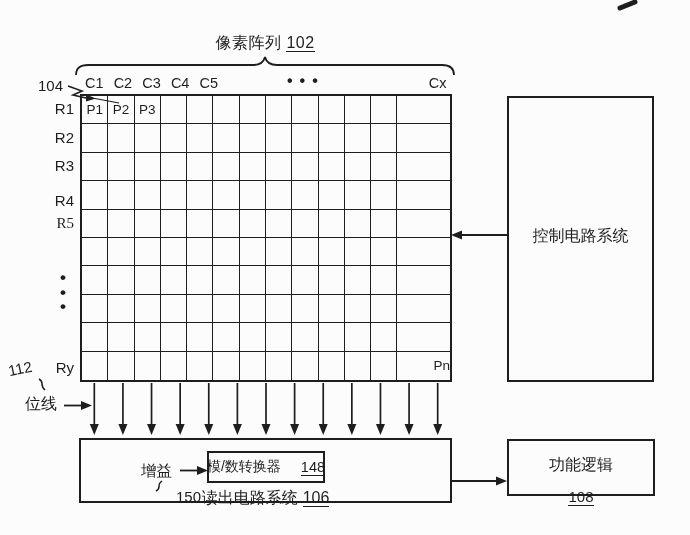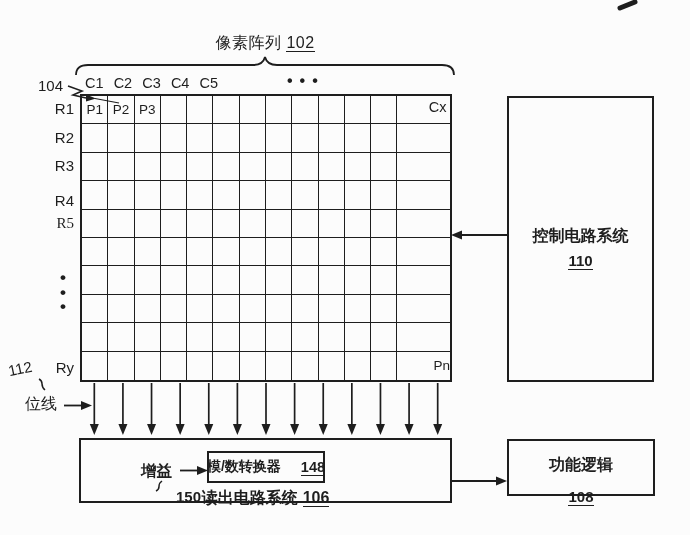--- a/index.html
+++ b/index.html
@@ -32,21 +32,21 @@
   .col-ellipsis{left:287px;top:72px;width:60px;font-size:16px;letter-spacing:7px;font-weight:bold;}
   .row-labels{left:36px;top:94px;width:42px;height:288px;display:grid;}
   .row-labels span{display:flex;align-items:center;justify-content:flex-end;padding-right:4px;font-size:15px;}
   .row-ellipsis{left:60px;top:271px;font-size:17px;line-height:14.5px;white-space:pre;font-weight:bold;}
 
   
   .pixel-grid{left:80px;top:94px;width:372px;height:288px;border:2px solid var(--ink);box-sizing:border-box;display:grid;}
   .cell{border-right:1.4px solid var(--ink);border-bottom:1.4px solid var(--ink);display:flex;align-items:center;justify-content:center;font-size:13.5px;}
 
   
-  .box{border:2px solid var(--ink);box-sizing:border-box;background:var(--paper);font-weight:bold;}
+  .box{border:2px solid var(--ink);box-sizing:border-box;background:var(--paper);}
   .control-box{left:507px;top:96px;width:147px;height:286px;}
   .control-box .line1{position:absolute;left:0;right:0;top:128px;text-align:center;font-size:16px;}
   .control-box .line2{position:absolute;left:0;right:0;top:154px;text-align:center;font-size:15px;}
   .function-box{left:507px;top:439px;width:148px;height:57px;}
   .function-box .line1{position:absolute;left:0;right:0;top:14px;text-align:center;font-size:16px;}
   .function-box .line2{position:absolute;left:0;right:0;top:47px;text-align:center;font-size:15px;}
   .readout-box{left:79px;top:438px;width:373px;height:65px;}
   .adc-box{left:126px;top:11px;width:118px;height:32px;border:2px solid var(--ink);box-sizing:border-box;display:flex;align-items:center;justify-content:center;font-size:14px;white-space:nowrap;}
   .adc-box .u{margin-left:20px;font-size:14.5px;}
   .gain-label{left:60px;top:21px;font-size:15.5px;}
@@ -82,21 +82,21 @@
     <polygon class="fill" points="24,12.5 24,19.5 34,16.5"></polygon>
     <path class="stroke" stroke-width="1.2" d="M33 16.5 L57 21"></path>
   </svg>
 
   <div class="abs col-labels" style="grid-template-columns: repeat(13, 1fr);">
       <span style="grid-column: 1;">C1</span>
       <span style="grid-column: 2;">C2</span>
       <span style="grid-column: 3;">C3</span>
       <span style="grid-column: 4;">C4</span>
       <span style="grid-column: 5;">C5</span>
-      <span style="grid-column: 13; margin-top: 24px;">Cx</span>
+      <span style="grid-column: 13;">Cx</span>
     </div>
   <div class="abs col-ellipsis">•••</div>
 
   <div class="abs row-labels" style="grid-template-rows: repeat(10, 1fr);">
       <span style="grid-row: 1;">R1</span>
       <span style="grid-row: 2;">R2</span>
       <span style="grid-row: 3;">R3</span>
       <span style="grid-row: 4; margin-top: 12px;">R4</span>
       <span style="grid-row: 5; font-family: Liberation Serif, serif;">R5</span>
       <span style="grid-row: 10;">Ry</span>
@@ -233,21 +233,20 @@
       <div class="cell" style="border-bottom: none;"></div>
       <div class="cell" style="border-bottom: none;"></div>
       <div class="cell" style="border-bottom: none;"></div>
       <div class="cell" style="border-bottom: none;"></div>
       <div class="cell" style="border-bottom: none;"></div>
       <div class="cell" style="border-right: none; border-bottom: none; margin-left: 36px;">Pn</div>
     </div>
 
   <div class="abs box control-box">
     <div class="line1">控制电路系统</div>
-    <div class="line2"><span class="u">110</span></div>
   </div>
 
   <svg class="abs" style="left:451px;top:227px" width="57" height="16">
     <line x1="56" y1="8" x2="9" y2="8" stroke="var(--ink)" stroke-width="1.8"></line>
     <polygon class="fill" points="0,8 11,3.5 11,12.5"></polygon>
   </svg>
 
   <svg class="abs" style="left:80px;top:383px" width="372" height="54">
       <line x1="14.307692307692308" y1="0" x2="14.307692307692308" y2="42" stroke="var(--ink)" stroke-width="1.7"></line>
       <polygon points="14.307692307692308,52 9.807692307692308,41 18.807692307692307,41" fill="var(--ink)"></polygon>

